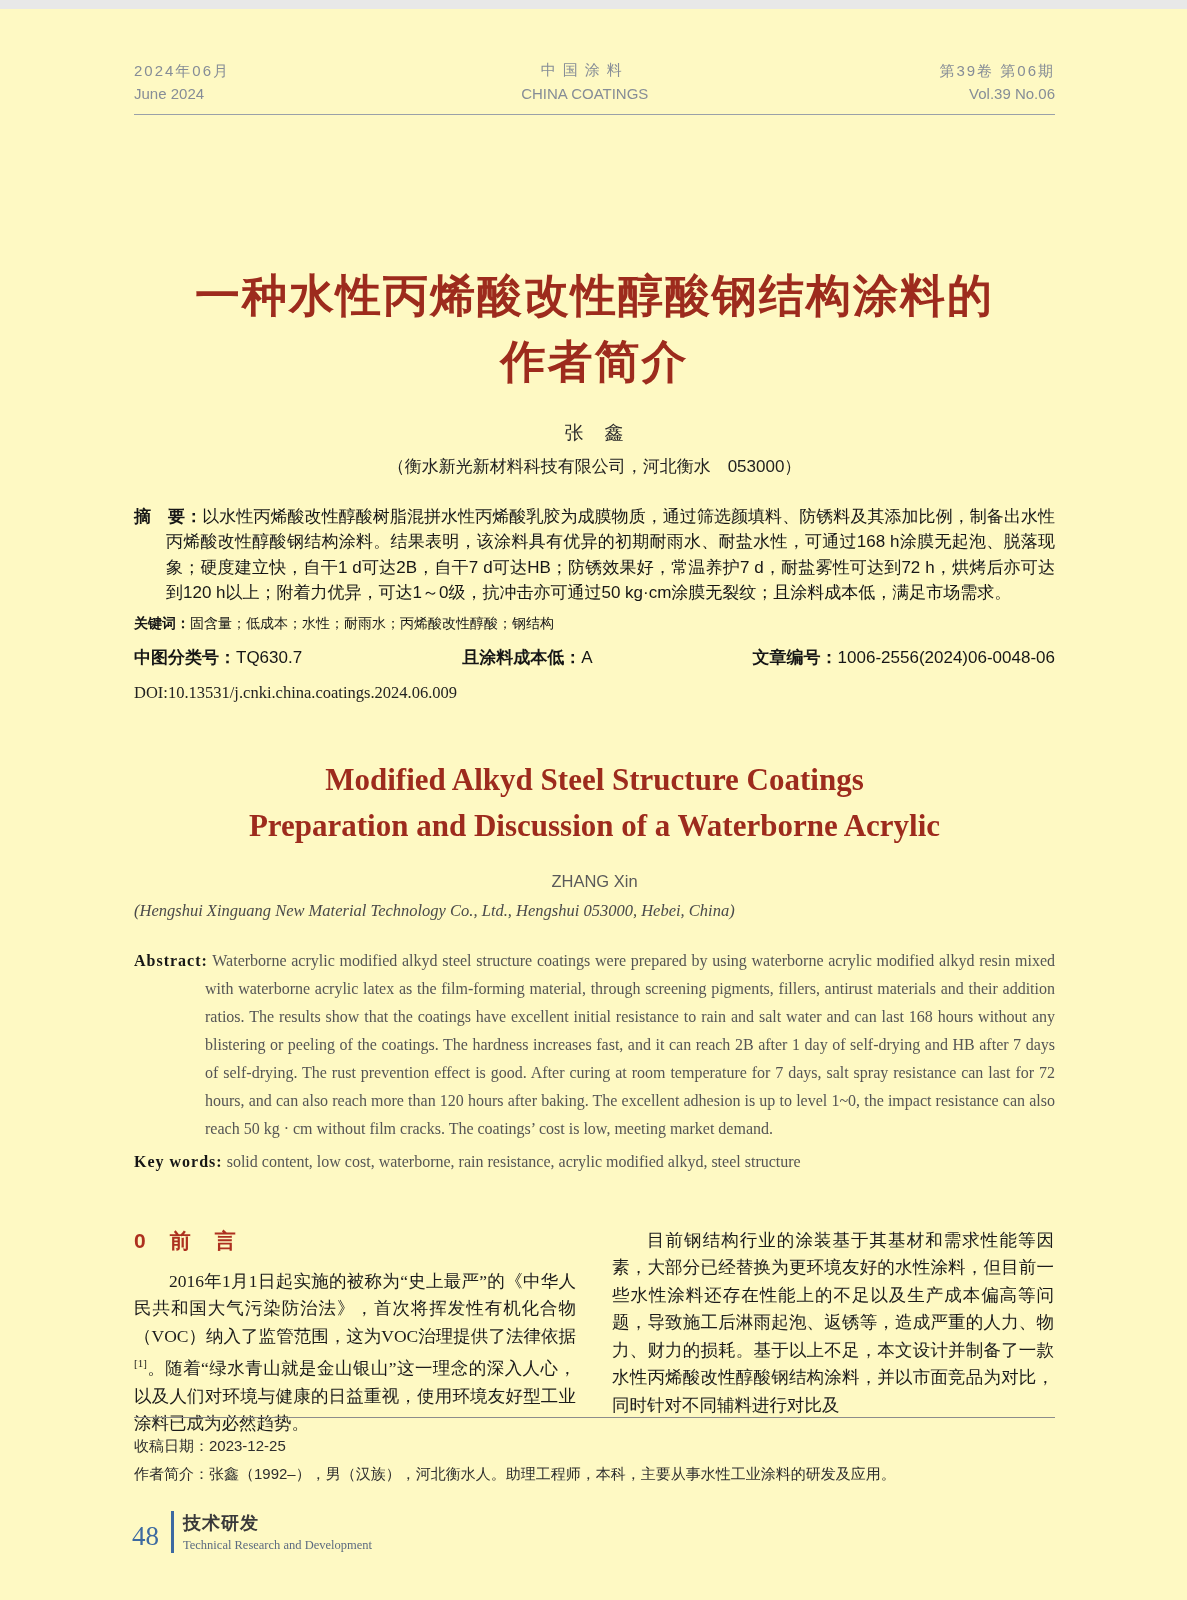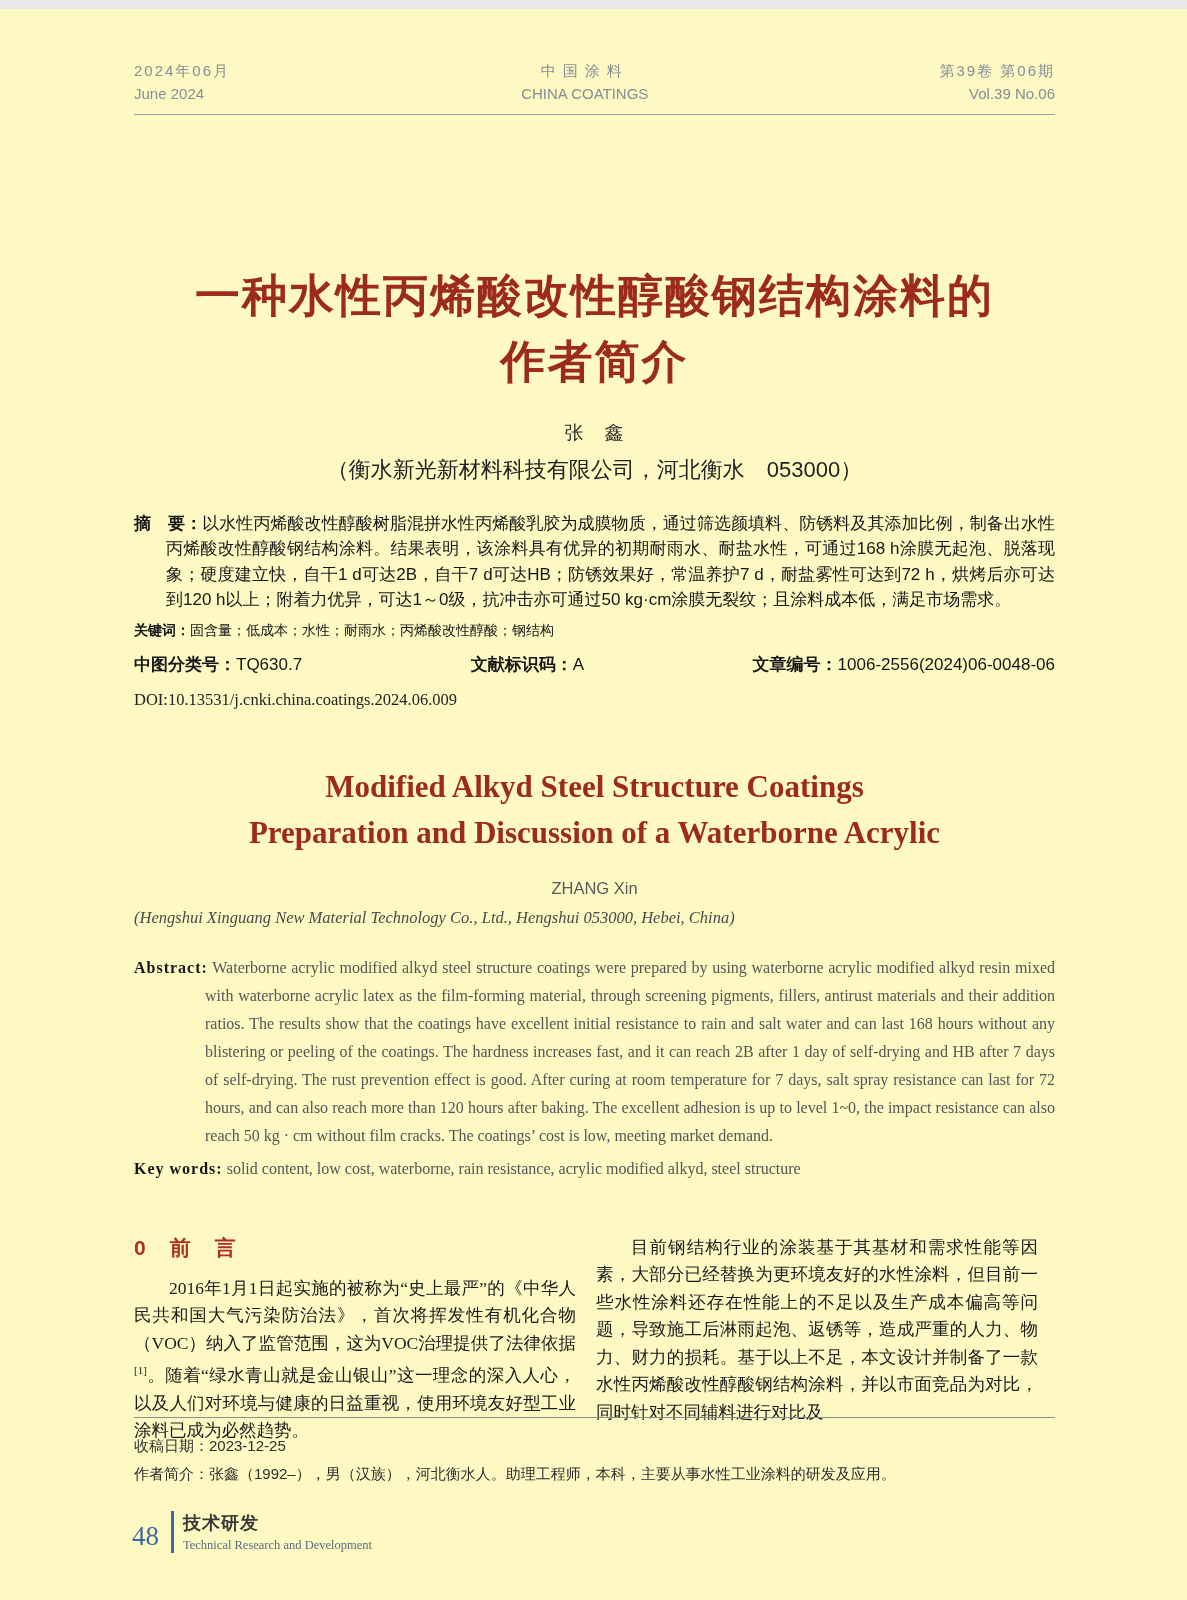--- a/index.html
+++ b/index.html
@@ -19,31 +19,31 @@
   .journal-header {
     display:flex; justify-content:space-between; align-items:flex-end;
     padding-top:50px; padding-bottom:8px;
     border-bottom:1.5px solid #9aa1a9;
     color:#868d97; font-size:15px; line-height:1.55;
   }
   .jh-left { text-align:left; }
   .jh-center { text-align:center; }
   .jh-right { text-align:right; }
   .jh-cn { letter-spacing:2px; }
-  .jh-center .jh-cn { letter-spacing:7px; }
+  .jh-center .jh-cn { letter-spacing:7px;font-family:Liberation Serif, serif; }
 
   
   .title-cn {
     margin-top:148px;
     text-align:center;
     font-size:45px; font-weight:bold; letter-spacing:2px;
     color:#9d2b1d; line-height:1.48;
   }
   .author-cn { margin-top:24px; text-align:center; font-size:19px; letter-spacing:1px; color:#2a2a2a; }
-  .affil-cn  { margin-top:9px;  text-align:center; font-size:22px; color:#222; }
+  .affil-cn  { margin-top:9px;  text-align:center; font-size:17px; color:#222; }
 
   
   .abstract-cn {
     margin-top:26px;
     font-size:17px; line-height:25.5px; color:#161616;
     text-align:justify;
     padding-left:32px; text-indent:-32px;
   }
   .abstract-cn .label, .keywords-cn .label { font-weight:bold; }
   .keywords-cn { margin-top:9px; font-size:14px; color:#161616; }
@@ -86,21 +86,21 @@
   .abstract-en .label, .keywords-en .label {
     font-weight:bold; color:#161616; letter-spacing:1px;
   }
   .keywords-en {
     margin-top:10px;
     font-family:"Liberation Serif", serif;
     font-size:16px; color:#555;
   }
 
   
-  .columns { margin-top:56px; display:flex; gap:20px; }
+  .columns { margin-top:56px; display:flex; gap:36px; }
   .col { width:442px; }
   .sec-head {
     font-size:21px; font-weight:bold; color:#ad301f;
     letter-spacing:2px; margin-bottom:13px;
   }
   .sec-head .sec-num { margin-right:22px; }
   .sec-head .sec-sp { display:inline-block; width:22px; }
   .body-p {
     font-family:"Liberation Serif", serif;
     font-size:17.5px; line-height:27.5px; color:#1b1b1b;
@@ -163,21 +163,21 @@
     </h1>
     <div class="author-cn">张　鑫</div>
     <div class="affil-cn">（衡水新光新材料科技有限公司，河北衡水　053000）</div>
 
     <div class="abstract-cn"><span class="label">摘　要：</span><span>以水性丙烯酸改性醇酸树脂混拼水性丙烯酸乳胶为成膜物质，通过筛选颜填料、防锈料及其添加比例，制备出水性丙烯酸改性醇酸钢结构涂料。结果表明，该涂料具有优异的初期耐雨水、耐盐水性，可通过168 h涂膜无起泡、脱落现象；硬度建立快，自干1 d可达2B，自干7 d可达HB；防锈效果好，常温养护7 d，耐盐雾性可达到72 h，烘烤后亦可达到120 h以上；附着力优异，可达1～0级，抗冲击亦可通过50 kg·cm涂膜无裂纹；且涂料成本低，满足市场需求。</span></div>
 
     <div class="keywords-cn"><span class="label">关键词：</span><span>固含量；低成本；水性；耐雨水；丙烯酸改性醇酸；钢结构</span></div>
 
     <div class="clc-row">
       <span><span class="label">中图分类号：</span><span>TQ630.7</span></span>
-      <span><span class="label">文献标识码：</span><span>A</span></span>
+      <span><span class="label">且涂料成本低：</span><span>A</span></span>
       <span><span class="label">文章编号：</span><span>1006-2556(2024)06-0048-06</span></span>
     </div>
 
     <div class="doi">DOI:10.13531/j.cnki.china.coatings.2024.06.009</div>
 
     <h2 class="title-en">
       <div>Modified Alkyd Steel Structure Coatings</div>
       <div>Preparation and Discussion of a Waterborne Acrylic</div>
     </h2>
     <div class="author-en">ZHANG Xin</div>

